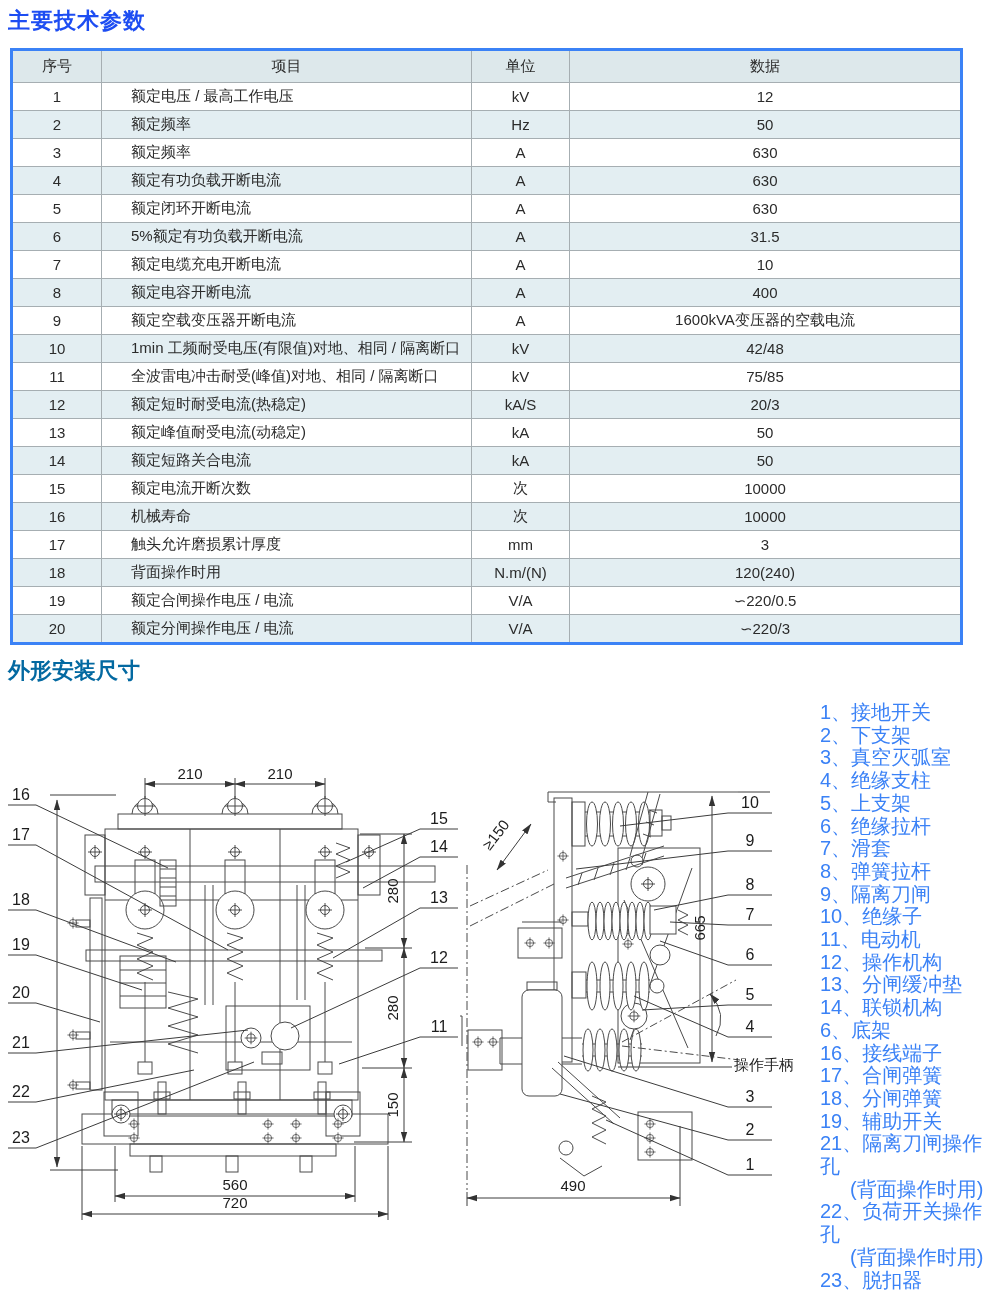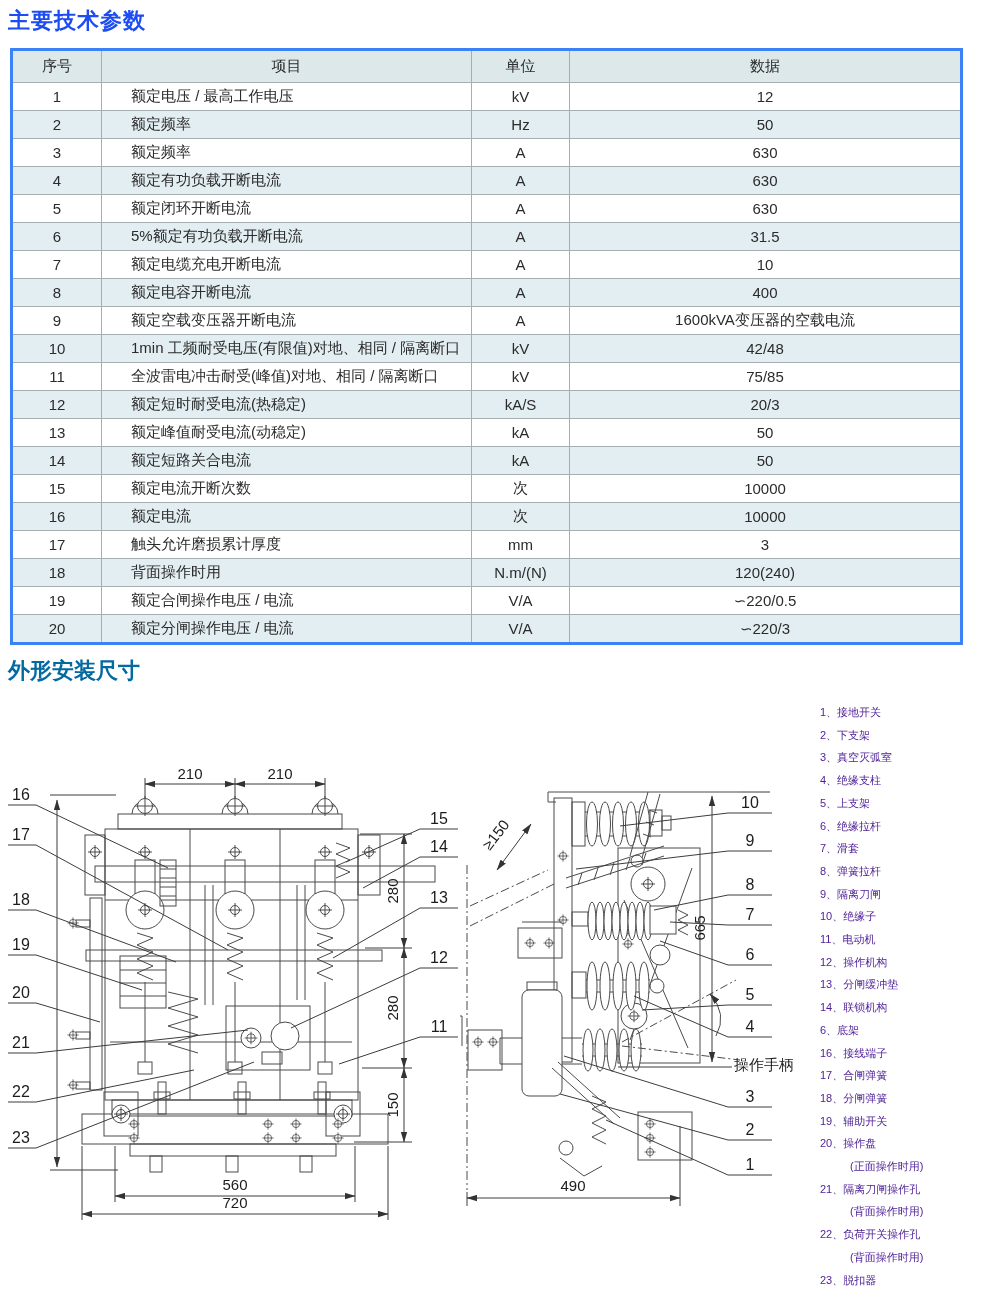--- a/index.html
+++ b/index.html
@@ -9,21 +9,21 @@
   #t1{top:6px;}
   #t2{top:656px;}
   table.params{position:absolute;left:10px;top:48px;width:953px;border-collapse:collapse;table-layout:fixed;
     font-size:15px;color:#2b2b2b;border:3px solid #3b82f6;}
   table.params th,table.params td{border:1px solid #a6aeb2;height:27px;padding:0;text-align:center;
     overflow:hidden;white-space:nowrap;}
   table.params thead th{height:31px;background:#dde8eb;font-weight:normal;}
   table.params tbody tr:nth-child(even){background:#e3eef2;}
   table.params td.c-item{text-align:left;padding-left:29px;}
   ul.legend{position:absolute;left:820px;top:701px;width:178px;margin:0;padding:0;list-style:none;
-    font-size:11px;line-height:22.7px;color:#4c1d95;}
+    font-size:20px;line-height:22.7px;color:#3b82f6;}
   ul.legend .l-note{padding-left:30px;}
   svg.draw{position:absolute;}
   svg.draw text{font-size:15px;fill:#1c1c1c;stroke:none;}
   svg.draw text.callout{font-size:16px;}
 </style>
 </head>
 <body>
 
 <div class="page">
 
@@ -130,21 +130,21 @@
     <td class="c-data">50</td>
   </tr>
         <tr>
     <td class="c-no">15</td>
     <td class="c-item">额定电流开断次数</td>
     <td class="c-unit">次</td>
     <td class="c-data">10000</td>
   </tr>
         <tr>
     <td class="c-no">16</td>
-    <td class="c-item">额定电流</td>
+    <td class="c-item">机械寿命</td>
     <td class="c-unit">次</td>
     <td class="c-data">10000</td>
   </tr>
         <tr>
     <td class="c-no">17</td>
     <td class="c-item">触头允许磨损累计厚度</td>
     <td class="c-unit">mm</td>
     <td class="c-data">3</td>
   </tr>
         <tr>
@@ -601,24 +601,20 @@
   </li>
       <li>
     <div class="l-text">18、分闸弹簧</div>
 
   </li>
       <li>
     <div class="l-text">19、辅助开关</div>
 
   </li>
       <li>
-    <div class="l-text">20、操作盘</div>
-    <div class="l-note">(正面操作时用)</div>
-  </li>
-      <li>
     <div class="l-text">21、隔离刀闸操作孔</div>
     <div class="l-note">(背面操作时用)</div>
   </li>
       <li>
     <div class="l-text">22、负荷开关操作孔</div>
     <div class="l-note">(背面操作时用)</div>
   </li>
       <li>
     <div class="l-text">23、脱扣器</div>
 

